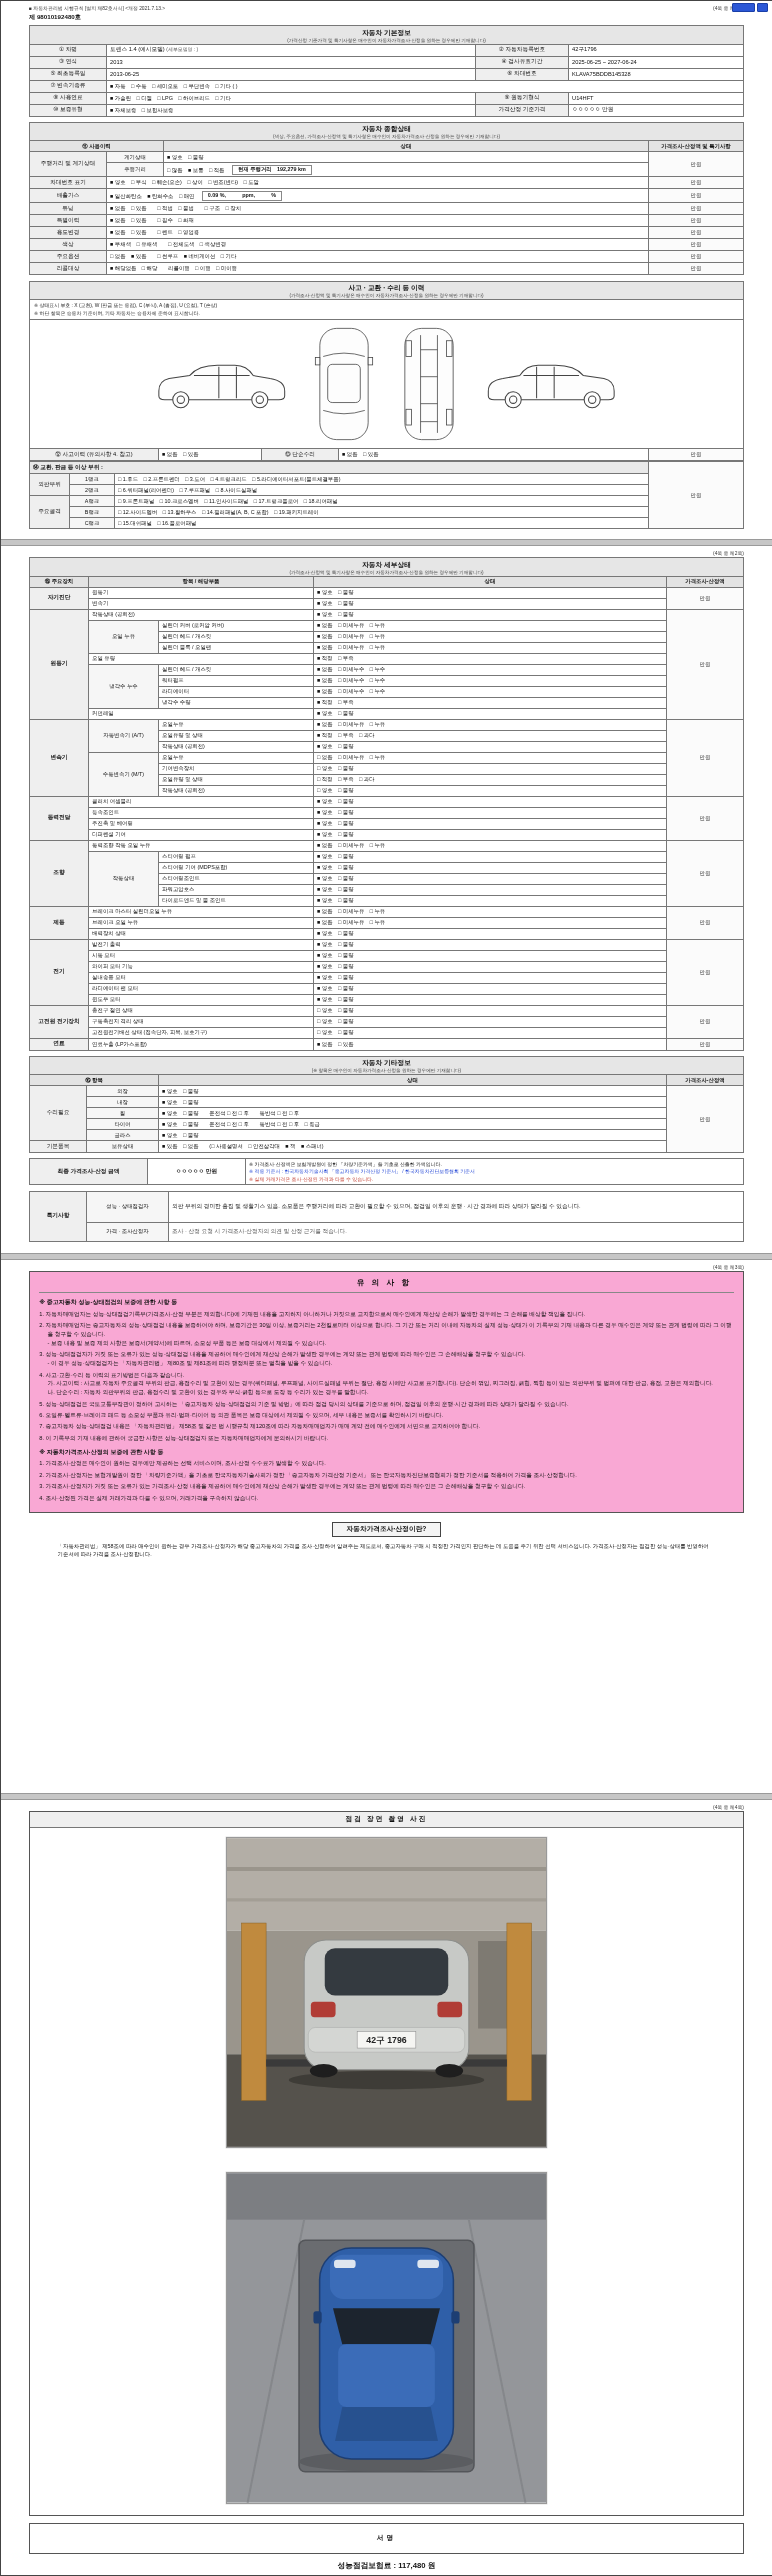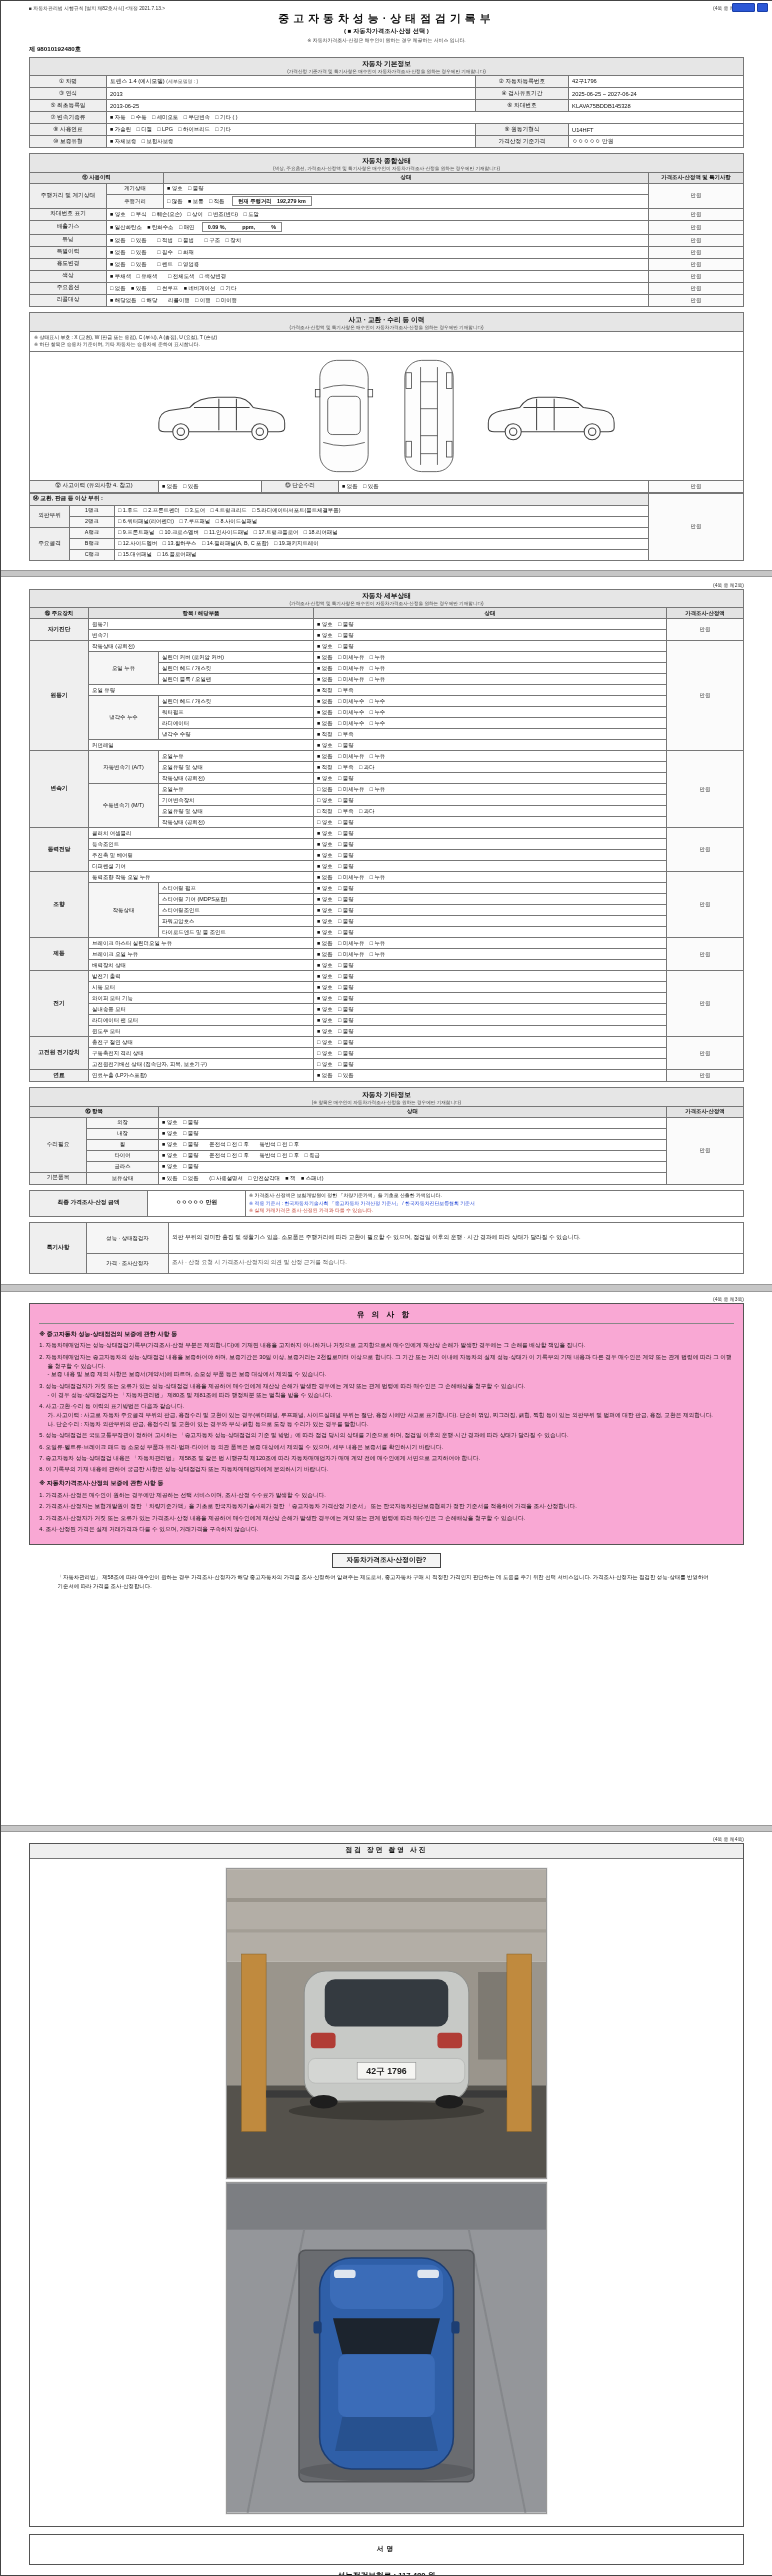--- a/index.html
+++ b/index.html
@@ -40,44 +40,39 @@
   .diagram-wrap{border:0.5px solid #777;border-bottom:none;padding:5.2px 3.1px;display:flex;justify-content:center;align-items:center;gap:17.5px;background:#fff;}
   .notice-box{border:0.8px solid #555;padding:4.1px 9.3px 7.2px;background:#f9a8d4;}
   .notice-title{text-align:center;font-size:7.7px;font-weight:bold;letter-spacing:7.2px;border-bottom:0.5px solid #888;padding:2.1px 0 3.6px;margin-bottom:4.1px;}
   .notice-heading{font-weight:bold;font-size:6px;margin:5.2px 0 2.1px;}
   .notice-item{font-size:5.7px;line-height:1.55;margin:2.6px 0;white-space:pre-line;padding-left:8.2px;text-indent:-8.2px;}
   .def-wrap{margin-top:8.2px;text-align:center;}
   .def-title{display:inline-block;border:0.8px solid #444;padding:2.1px 13.4px;font-weight:bold;font-size:6.7px;background:#f4f4f4;}
   .def-body{font-size:5.4px;line-height:1.55;text-align:left;margin:5.2px auto 0;width:92%;}
   .photo-sec{border:0.8px solid #555;background:#fff;}
   .photo-sec-title{text-align:center;font-weight:bold;font-size:6.7px;letter-spacing:2.1px;border-bottom:0.5px solid #777;padding:2.6px 0;background:#efefef;}
-  .photo-area{display:flex;flex-direction:column;align-items:center;gap:3px;padding:9.3px 0 11.3px;}
+  .photo-area{display:flex;flex-direction:column;align-items:center;gap:24px;padding:9.3px 0 11.3px;}
   .photo-frame{border:0.5px solid #999;box-shadow:0 0 0 0.5px #ddd;}
   .sign-box{border:0.8px solid #555;height:29px;display:flex;align-items:center;justify-content:center;font-size:6.7px;font-weight:bold;letter-spacing:3.1px;margin-top:7.2px;background:#fff;}
   .premium{text-align:center;font-size:7.7px;font-weight:bold;margin-top:6.2px;}
   svg text{font-family:"Liberation Sans","DejaVu Sans",sans-serif;}
 </style>
 </head>
 <body>
 
 <div class="canvas">
   <div class="corner-badges">
     <div class="badge b1"></div>
     <div class="badge b2"></div>
   </div>
 
   <div class="page page1">
     <div class="topline">
       <span>■ 자동차관리법 시행규칙 [별지 제82호서식] &lt;개정 2021.7.13.&gt;</span>
       <span>(4쪽 중 제1쪽)</span>
-    </div>
-    <div class="titleblock">
-      <div class="title">중고자동차성능·상태점검기록부</div>
-      <div class="subtitle">( ■ 자동차가격조사·산정 선택 )</div>
-      <div class="subnote">※ 자동차가격조사·산정은 매수인이 원하는 경우 제공하는 서비스 입니다.</div>
     </div>
     <div class="docno">제 98010192480호</div>
 
     <div class="sec-head">
       <span class="sec-title">자동차 기본정보</span>
       <span class="sec-note">(가격산정 기준가격 및 특기사항은 매수인이 자동차가격조사·산정을 원하는 경우에만 기재합니다)</span>
     </div>
     <table class="tbl">
       <colgroup>
           <col style="width:77px">

